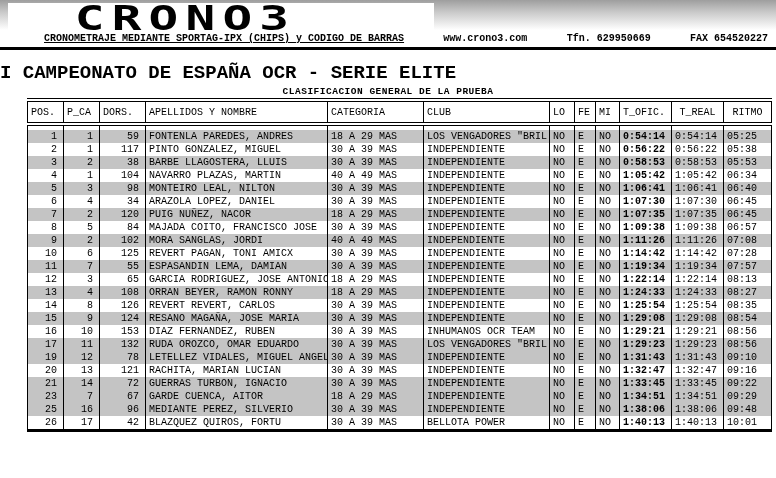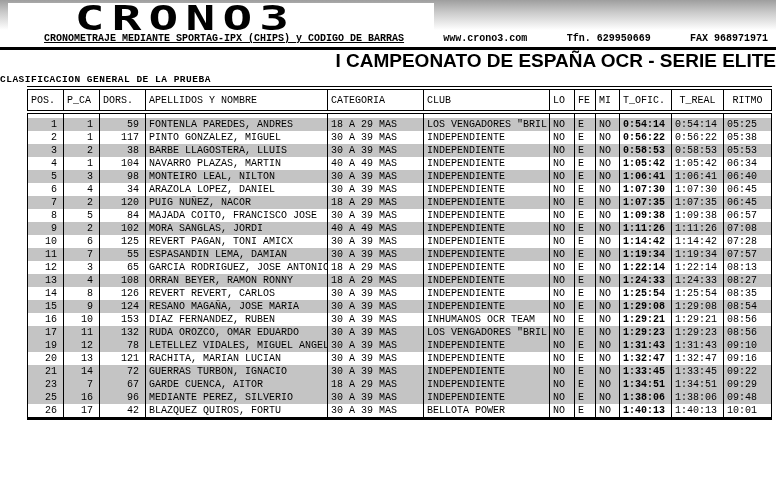--- a/index.html
+++ b/index.html
@@ -16,22 +16,22 @@
     padding-left:46px;white-space:nowrap;
   }
   
   .infoline{
     display:flex;justify-content:space-between;align-items:baseline;
     padding:3px 8px 3px 44px;border-bottom:3px solid #000;
     font-weight:bold;font-size:10px;white-space:nowrap;
   }
   .tagline{text-decoration:underline;text-align:right;}
   
-  .title{font-family:Liberation Sans, sans-serif;font-weight:bold;font-size:19px;text-align:right;margin-top:0;}
-  .subtitle{font-weight:bold;font-size:9.5px;text-align:left;margin-top:2px;letter-spacing:0.5px;}
+  .title{font-family:Liberation Mono, monospace;font-weight:bold;font-size:19px;text-align:left;margin-top:12px;}
+  .subtitle{font-weight:bold;font-size:9.5px;text-align:center;margin-top:2px;letter-spacing:0.5px;}
   
   table.results{
     border-collapse:collapse;table-layout:fixed;
     margin:1px 0 0 27px;width:744px;font-size:10px;
     border-bottom:3px solid #000;
   }
   table.results th{
     font-weight:normal;text-align:left;padding:4px 3px 3px 3px;height:13px;
     border-left:1px solid #000;border-right:1px solid #000;
     border-top:4px double #000;border-bottom:4px double #000;
@@ -58,21 +58,21 @@
   <div class="topbar">
     <div class="logo-box">
       <span class="logo">CRONO3</span>
     </div>
   </div>
 
   <div class="infoline">
     <span class="tagline">CRONOMETRAJE MEDIANTE SPORTAG-IPX (CHIPS) y CODIGO DE BARRAS</span>
     <span>www.crono3.com</span>
     <span>Tfn. 629950669</span>
-    <span>FAX 968971971</span>
+    <span>FAX 654520227</span>
   </div>
 
   <div class="title">I CAMPEONATO DE ESPAÑA OCR - SERIE ELITE</div>
   <div class="subtitle">CLASIFICACION GENERAL DE LA PRUEBA</div>
 
   <table class="results">
     <colgroup>
       <col style="width:36px">
         <col style="width:36px">
         <col style="width:46px">

